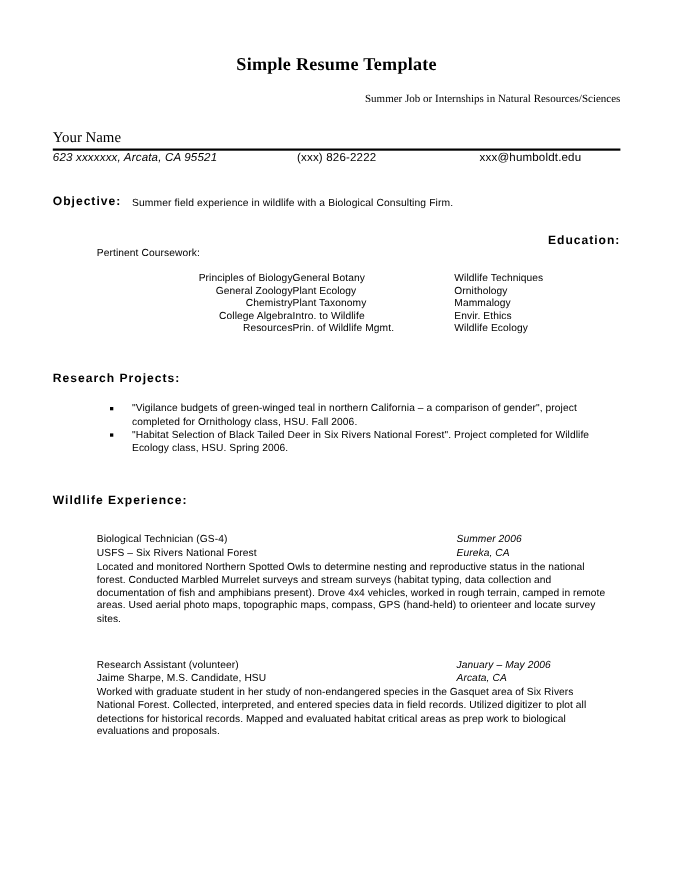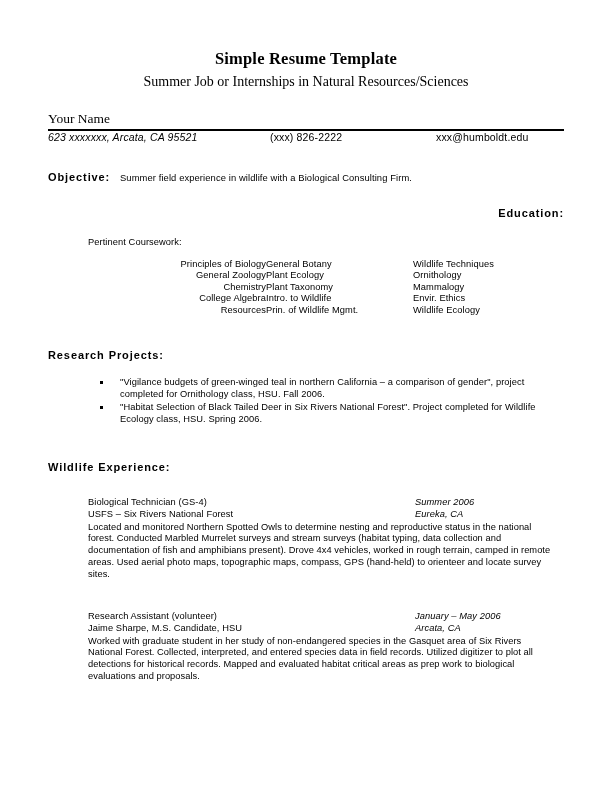--- a/index.html
+++ b/index.html
@@ -35,24 +35,24 @@
   .doc-title {
     text-align: center;
     font-family: "Liberation Serif", serif;
     font-weight: bold;
     font-size: 16.5px;
     letter-spacing: 0.2px;
     margin-top: 50px;
     line-height: 1.15;
   }
   .doc-subtitle {
-    text-align: center;
+    text-align: right;
     font-family: "Liberation Serif", serif;
-    font-size: 14px;
-    margin-top: 5px;
+    font-size: 10px;
+    margin-top: 16px;
     line-height: 1.15;
   }
 
   .your-name {
     font-family: "Liberation Serif", serif;
     font-size: 13.5px;
     margin-top: 22px;
     line-height: 1.1;
   }
   .name-rule {
@@ -88,21 +88,21 @@
   .edu-head  { margin-top: 22px; text-align: right; }
 
   .body-ind {
     margin-left: 40px;
     font-size: 9.3px;
     line-height: 11.6px;
     letter-spacing: 0.08px;
   }
 
   .edu-para { margin-top: 20px; width: 452px; }
-  .coursework-label { margin-top: 18px; }
+  .coursework-label { }
 
   
   .course-table {
     margin-top: 10px;
     margin-left: 75px;
     border-collapse: collapse;
     font-size: 9.3px;
     letter-spacing: 0.08px;
   }
   .course-table td {

